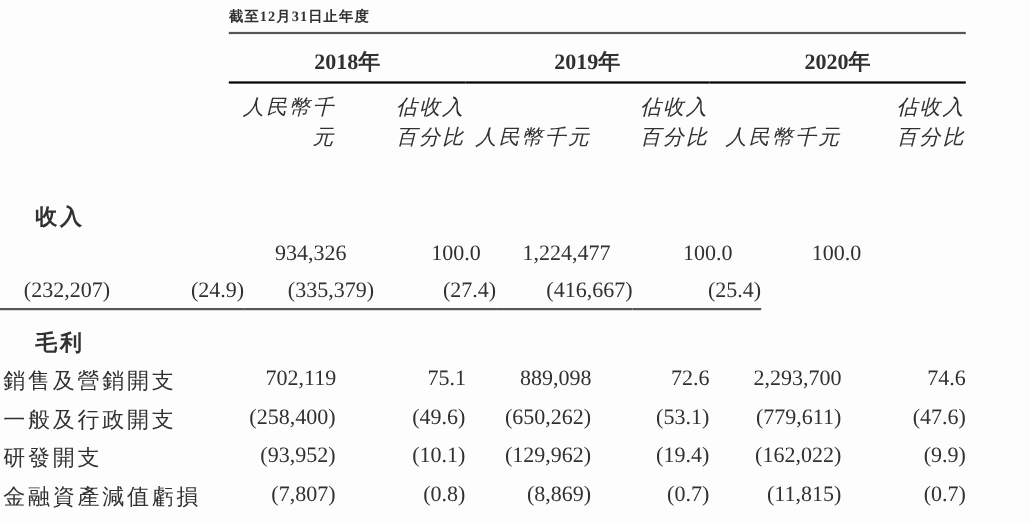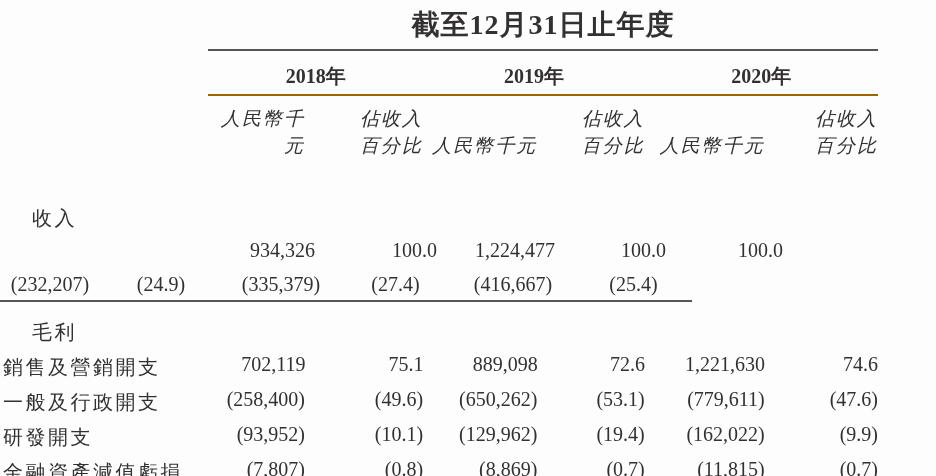--- a/index.html
+++ b/index.html
@@ -17,48 +17,47 @@
   .c0 { width: 215px; padding-left: 3px; box-sizing: border-box; }
   .c1 { width: 100px; } .c2 { width: 122px; }
   .c3 { width: 118px; } .c4 { width: 111px; }
   .c5 { width: 124px; } .c6 { width: 117px; }
   .g1 { width: 222px; } .g2 { width: 229px; } .g3 { width: 241px; }
   .span6 { width: 692px; }
   .num { text-align: right; margin-top: 32px; }
 
   
   .title-cell {
-    text-align: center; font-weight: bold; font-size: 28px;
+    text-align: left; font-weight: bold; font-size: 13px;
     letter-spacing: 1px; padding-bottom: 5px;
     border-bottom: 2px solid #585556;
   }
   .year-cell {
     text-align: center; font-weight: bold; font-size: 20px;
     padding: 12px 0 4px 0;
-    border-bottom: 2px solid #a16207;
+    border-bottom: 2px solid #000000;
   }
   .sub-row { align-items: flex-end; padding-top: 9px; }
   .sub { font-style: italic; font-size: 19px; line-height: 27px; letter-spacing: 2px; }
   .sub .line { display: block; text-align: right; }
 
   
   .spacer-a { height: 45px; }
   .spacer-b { height: 42px; }
 
   
   .data-row { height: 35px; font-size: 20px; align-items: flex-start; }
   .data-row > div { line-height: 29px; }
   .lbl { letter-spacing: 2.5px; white-space: nowrap; }
-  .bold { font-weight: normal; padding-left: 32px; }
+  .bold { font-weight: bold; padding-left: 32px; }
   .rule-row { height: 37px; }
   .rule-row .num {
     line-height: 26px; height: 29px;
     border-bottom: 2px solid #585556;
     box-sizing: content-box;
-    text-align: center;
   }
 </style>
 </head>
 <body>
 
 <div class="page">
 
   <div class="row">
     <div class="c0"></div>
     <div class="span6 title-cell">截至12月31日止年度</div>
@@ -117,21 +116,21 @@
   </div>
 
   <div class="spacer-b"></div>
 
   <div class="row data-row">
     <div class="c0 lbl bold">毛利</div>
     <div class="c1 num">702,119</div>
     <div class="c2 num">75.1</div>
     <div class="c3 num">889,098</div>
     <div class="c4 num">72.6</div>
-    <div class="c5 num">1,221,630</div>
+    <div class="c5 num">2,293,700</div>
     <div class="c6 num">74.6</div>
   </div>
 
   <div class="row data-row">
     <div class="c0 lbl">銷售及營銷開支</div>
     <div class="c1 num">(258,400)</div>
     <div class="c2 num">(49.6)</div>
     <div class="c3 num">(650,262)</div>
     <div class="c4 num">(53.1)</div>
     <div class="c5 num">(779,611)</div>

